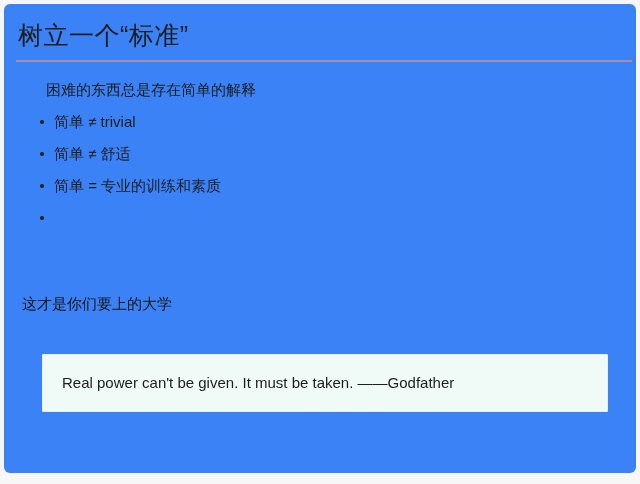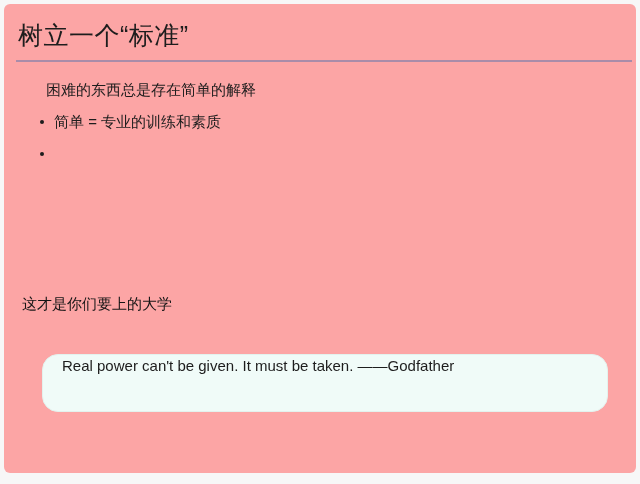--- a/index.html
+++ b/index.html
@@ -12,21 +12,21 @@
     background: #f7f7f7;
     font-family: "Liberation Sans", "DejaVu Sans", sans-serif;
     overflow: hidden;
   }
   .slide-card {
     position: absolute;
     left: 4px;
     top: 4px;
     width: 632px;
     height: 469px;
-    background: #fca5a5;
+    background: #3b82f6;
     border-radius: 6px;
     box-sizing: border-box;
     overflow: hidden;
   }
   .slide-title {
     position: absolute;
     left: 14px;
     top: 14px;
     font-size: 25px;
     line-height: 34px;
@@ -92,23 +92,23 @@
   }
   .quote-box {
     position: absolute;
     left: 38px;
     top: 350px;
     width: 566px;
     height: 58px;
     box-sizing: border-box;
     background: #f0fbf8;
     border: 1px solid #e3f2ee;
-    border-radius: 16px;
+    border-radius: 1px;
     display: flex;
-    align-items: flex-start;
+    align-items: center;
   }
   .quote-text {
     padding-left: 19px;
     font-size: 15px;
     line-height: 22px;
     color: #1d1d1d;
     white-space: nowrap;
   }
 </style>
 </head>
@@ -118,20 +118,28 @@
 
   <div class="slide-title">树立一个“标准”</div>
 
   <div class="title-rule"></div>
 
   <div class="lead-paragraph">困难的东西总是存在简单的解释</div>
 
   <ul class="bullet-list">
     <li>
       <span class="bullet-dot"></span>
+      <span>简单 ≠ trivial</span>
+    </li>
+    <li>
+      <span class="bullet-dot"></span>
+      <span>简单 ≠ 舒适</span>
+    </li>
+    <li>
+      <span class="bullet-dot"></span>
       <span>简单 = 专业的训练和素质</span>
     </li>
     <li>
       <span class="bullet-dot"></span>
     </li>
   </ul>
 
   <div class="emphasis-line">这才是你们要上的大学</div>
 
   <div class="quote-box">

